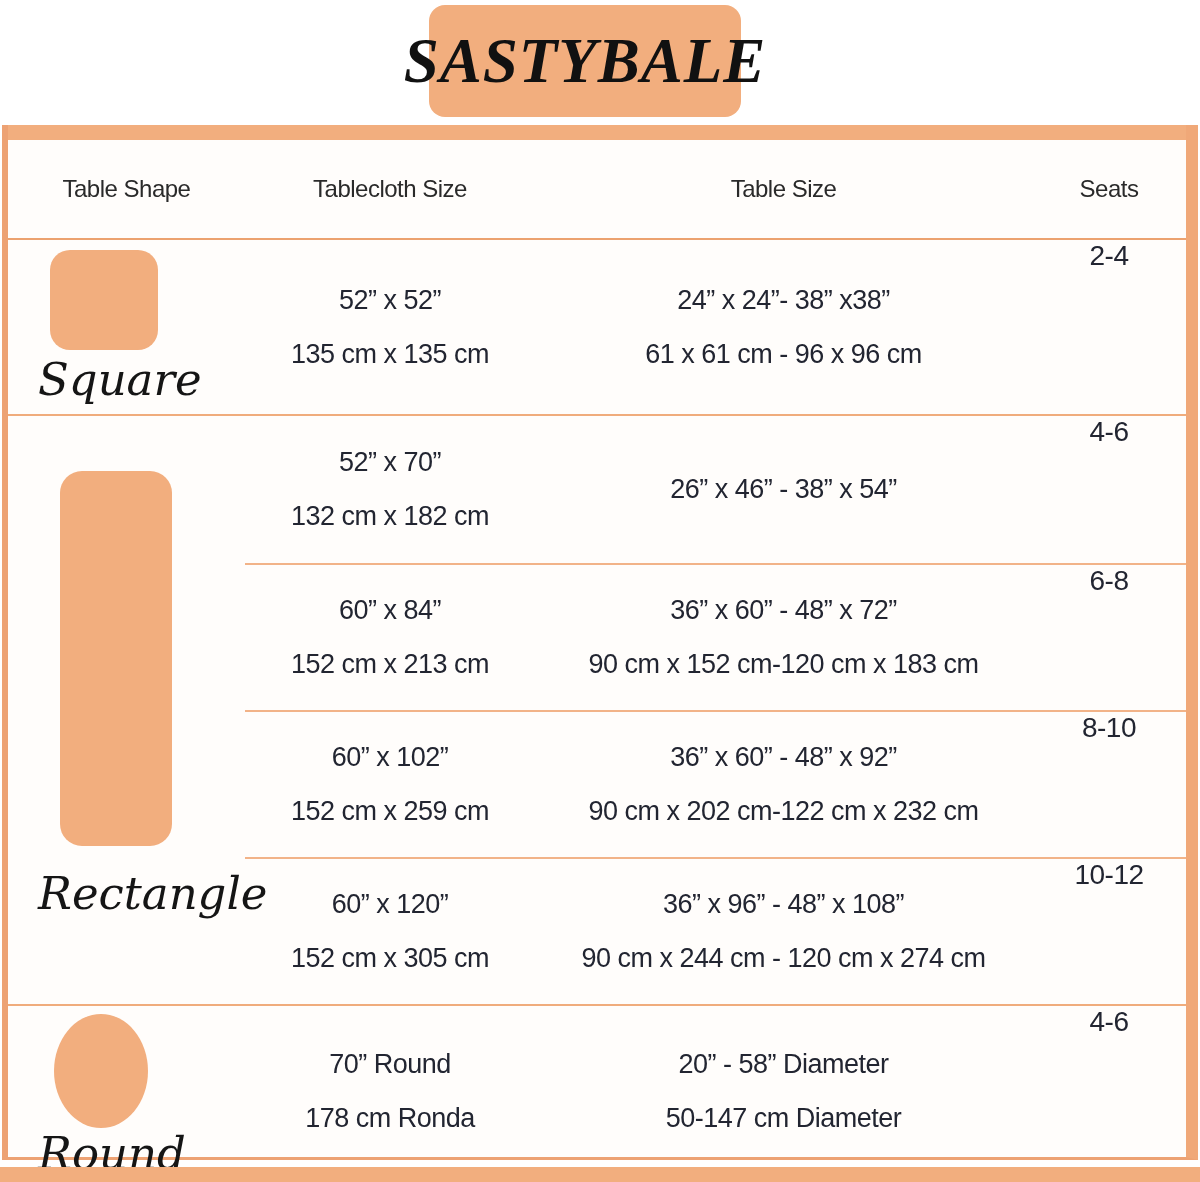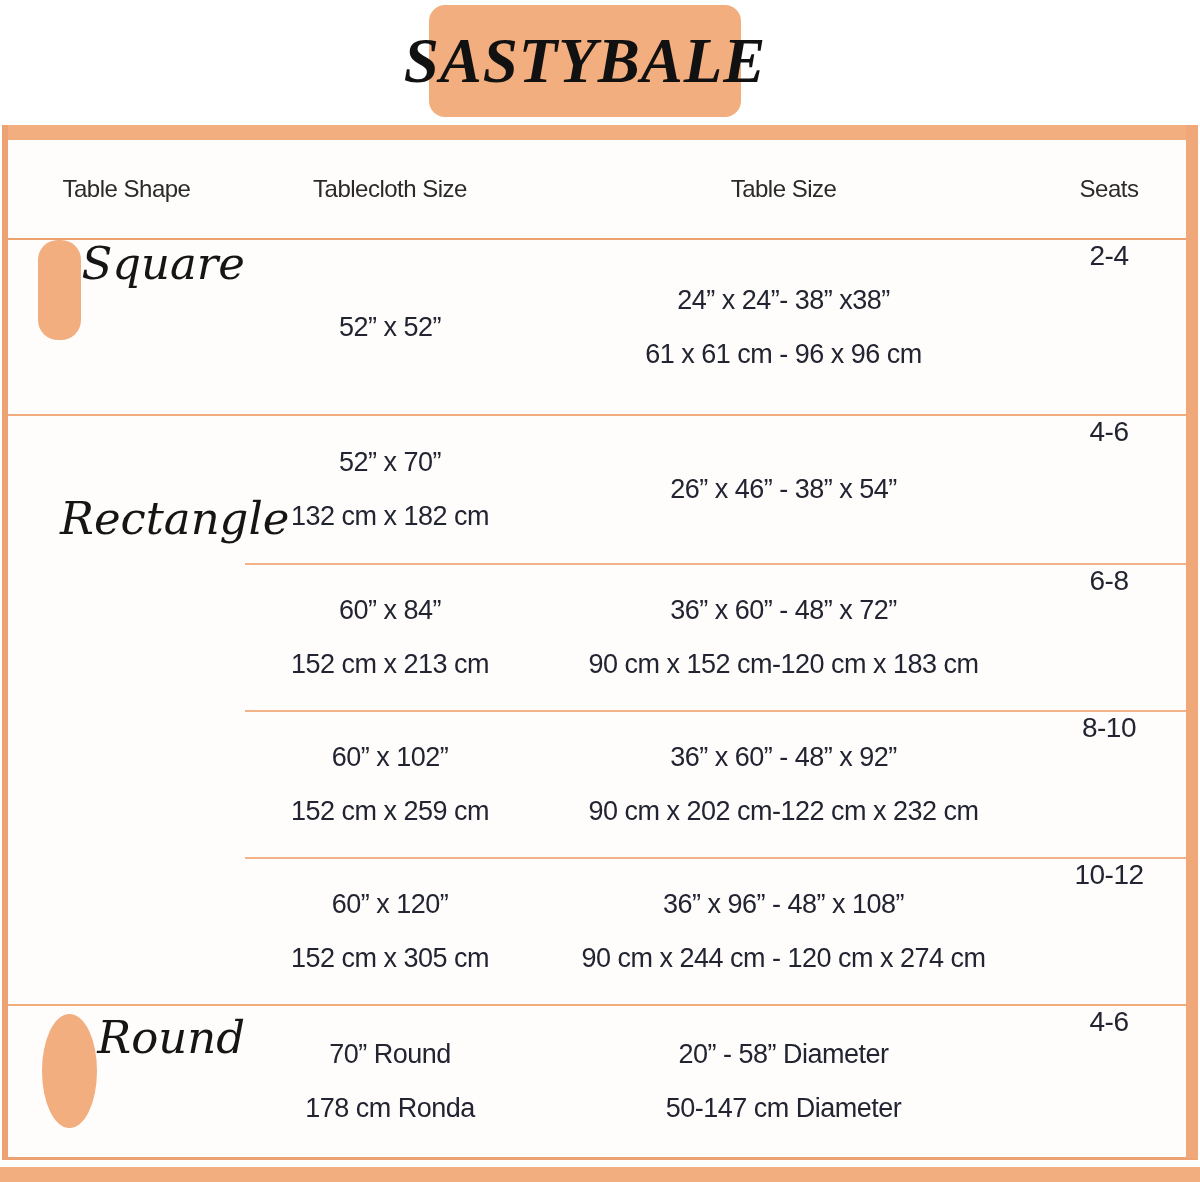--- a/index.html
+++ b/index.html
@@ -44,43 +44,43 @@
     height:100%;display:flex;flex-direction:column;
     align-items:center;justify-content:center;gap:23px;
   }
   .size-text{
     font-size:27px;letter-spacing:-0.5px;color:#222531;white-space:nowrap;
   }
   .seats-text{font-size:28px;letter-spacing:-0.5px;color:#222531;}
   .seats-cell{display:flex;justify-content:center;height:100%;}
   
   .shape-cell{
-    display:flex;align-items:flex-start;
-    justify-content:center;padding-left:18px;box-sizing:border-box;
+    display:flex;flex-direction:column;align-items:flex-start;
+    justify-content:center;padding-left:30px;box-sizing:border-box;
   }
   .shape-label{
     font-family:"DejaVu Serif",serif;font-style:italic;
     font-size:45px;color:#151515;line-height:1.05;
   }
   .icon-square{
     width:108px;height:100px;border-radius:20px;background:#F2AE7E;
     margin-left:12px;margin-bottom:6px;
   }
   .icon-rect{
     width:112px;height:375px;border-radius:22px;background:#F2AE7E;
     margin-left:22px;
   }
   .icon-round{
     width:94px;height:114px;border-radius:50%;background:#F2AE7E;
     margin-left:16px;margin-bottom:2px;
   }
   
   .rect-section{display:grid;grid-template-columns:237px 1fr;height:588px;}
   .rect-shape-cell{
-    display:flex;flex-direction:row;align-items:flex-start;
+    display:flex;flex-direction:column;align-items:flex-start;
     padding-left:30px;padding-top:55px;box-sizing:border-box;
   }
   .rect-shape-cell .shape-label{margin-top:24px;}
   .sub-rows{display:flex;flex-direction:column;}
   .sub-row{
     height:147px;box-sizing:border-box;
     display:grid;grid-template-columns:290px 497px 1fr;
   }
   .sub-row + .sub-row{border-top:2px solid #F2B388;}
 </style>
@@ -103,20 +103,21 @@
 
   <div class="divider"></div>
 
   <div class="row4 square-row">
     <div class="shape-cell">
       <div class="icon-square"></div>
       <div class="shape-label">Square</div>
     </div>
     <div class="lines">
       <span class="size-text">52” x 52”</span>
+      <span class="size-text">135 cm x 135 cm</span>
     </div>
     <div class="lines">
       <span class="size-text">24” x 24”- 38” x38”</span>
       <span class="size-text">61 x 61 cm - 96 x 96 cm</span>
     </div>
     <div class="seats-cell">
       <span class="seats-text">2-4</span>
     </div>
   </div>
 

